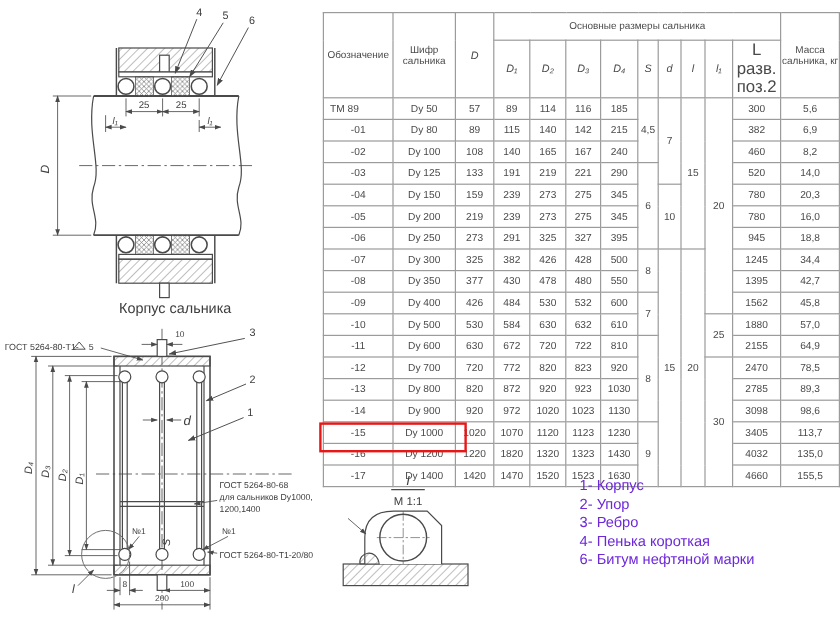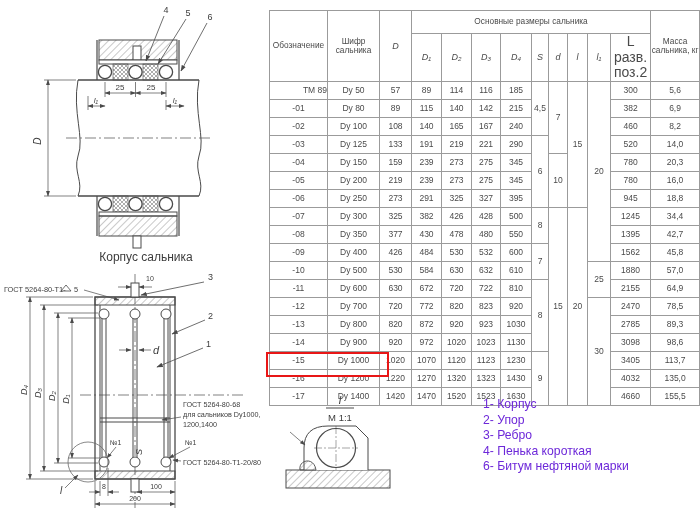--- a/index.html
+++ b/index.html
@@ -11,21 +11,21 @@
   table.spec{border-collapse:collapse;table-layout:fixed;width:430px;
              font-size:8.5px;color:#4a4a4a;}
   table.spec th,table.spec td{border:1px solid #9b9b9b;padding:0;margin:0;
              text-align:center;font-weight:normal;line-height:1.12;overflow:hidden;}
   table.spec{border:1px solid #7d7d7d;}
   tr.hrow1{height:23px;} tr.hrow2{height:33px;} tr.body{height:18px;}
   th.main{font-size:8.3px;} th.wrap{white-space:normal;}
   th.sub{font-style:italic;font-size:9px;}
   th.subL{font-style:normal;font-size:14px;}
   td.des{text-align:right;padding-right:6px;}
-  td.des.first{text-align:right;padding-left:5px;}
+  td.des.first{text-align:left;padding-left:5px;}
   .hl{position:absolute;left:-3px;top:342px;width:119px;height:21px;
       border:2.4px solid #e81616;z-index:3;pointer-events:none;}
   
   .legend{position:absolute;left:483px;top:397px;font-size:12.2px;color:#6d28d9;}
   .legend div{height:15.6px;line-height:15.6px;white-space:nowrap;}
   .drw{position:absolute;}
 </style>
 </head>
 <body>
 
@@ -456,21 +456,21 @@
             <td>1123</td>
             <td>1230</td>
             <td rowspan="3">9</td>
             <td>3405</td>
             <td>113,7</td>
           </tr>
           <tr class="body">
             <td class="des">-16</td>
             <td>Dy 1200</td>
             <td>1220</td>
-            <td>1270</td>
+            <td>1820</td>
             <td>1320</td>
             <td>1323</td>
             <td>1430</td>
             <td>4032</td>
             <td>135,0</td>
           </tr>
           <tr class="body">
             <td class="des">-17</td>
             <td>Dy 1400</td>
             <td>1420</td>

